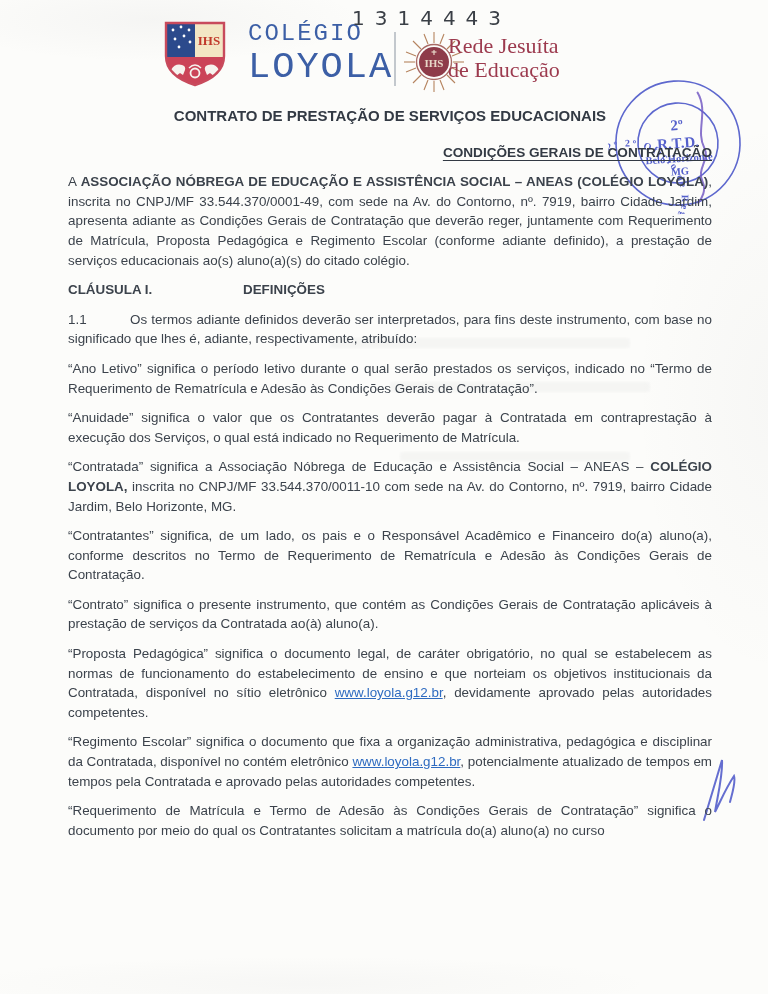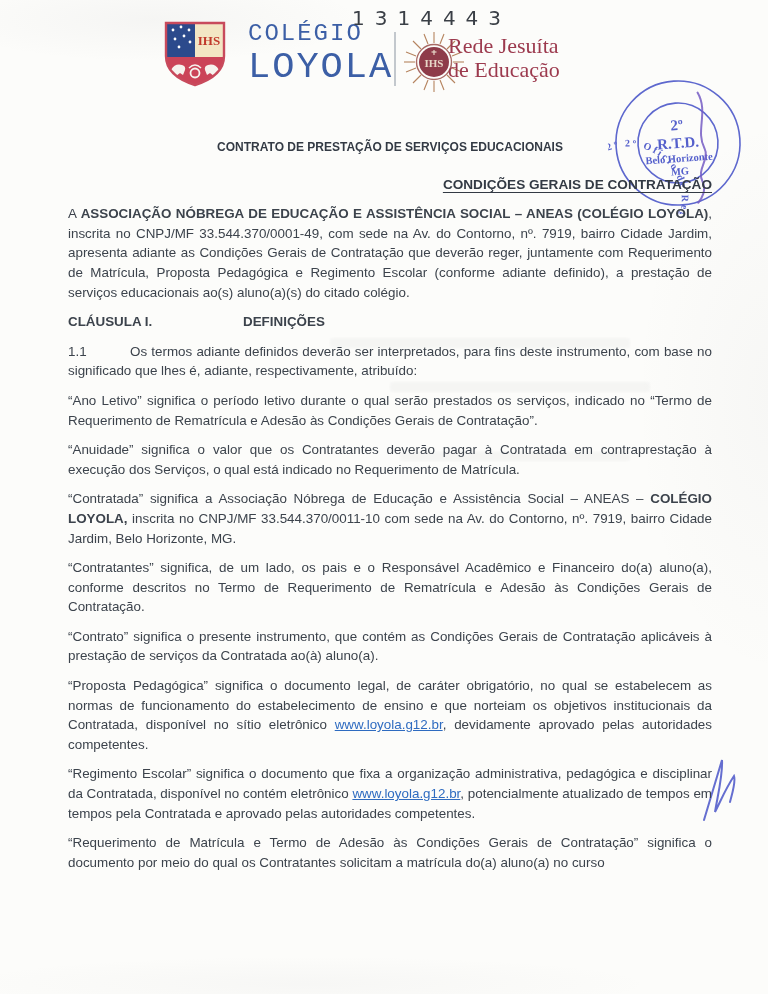--- a/index.html
+++ b/index.html
@@ -27,21 +27,21 @@
   .sunburst { position:absolute; left:402px; top:30px; }
   .network { position:absolute; left:448px; top:34px; color:#9c3a4e;
     font-family:"Liberation Serif", serif; font-size:22px; line-height:24px; }
   
   .stamp { position:absolute; left:608px; top:72px; transform:rotate(-4deg); opacity:.92; }
   
   .initials { position:absolute; left:696px; top:750px; }
   
   .content { position:absolute; left:68px; top:106px; width:644px;
     font-size:13.4px; line-height:19.6px; }
-  .title-main { text-align:center; font-weight:bold; font-size:12px; color:#333a44;margin-top:32px; }
+  .title-main { text-align:center; font-weight:bold; font-size:15px; color:#333a44; }
   .title-sub  { text-align:right; font-weight:bold; font-size:13.6px; color:#333a44;
     margin-top:17px; }
   .title-sub span { text-decoration:underline; text-underline-offset:3px; }
   .content p { margin-top:10px; text-align:justify; }
   .clause-row { margin-top:19px; font-weight:bold; }
   .clause-row .clabel { display:inline-block; width:175px; }
   .hang-num { display:inline-block; width:62px; }
   .bold { font-weight:bold; }
   a.link { color:#2e6bc0; text-decoration:underline; cursor:pointer; }
   

